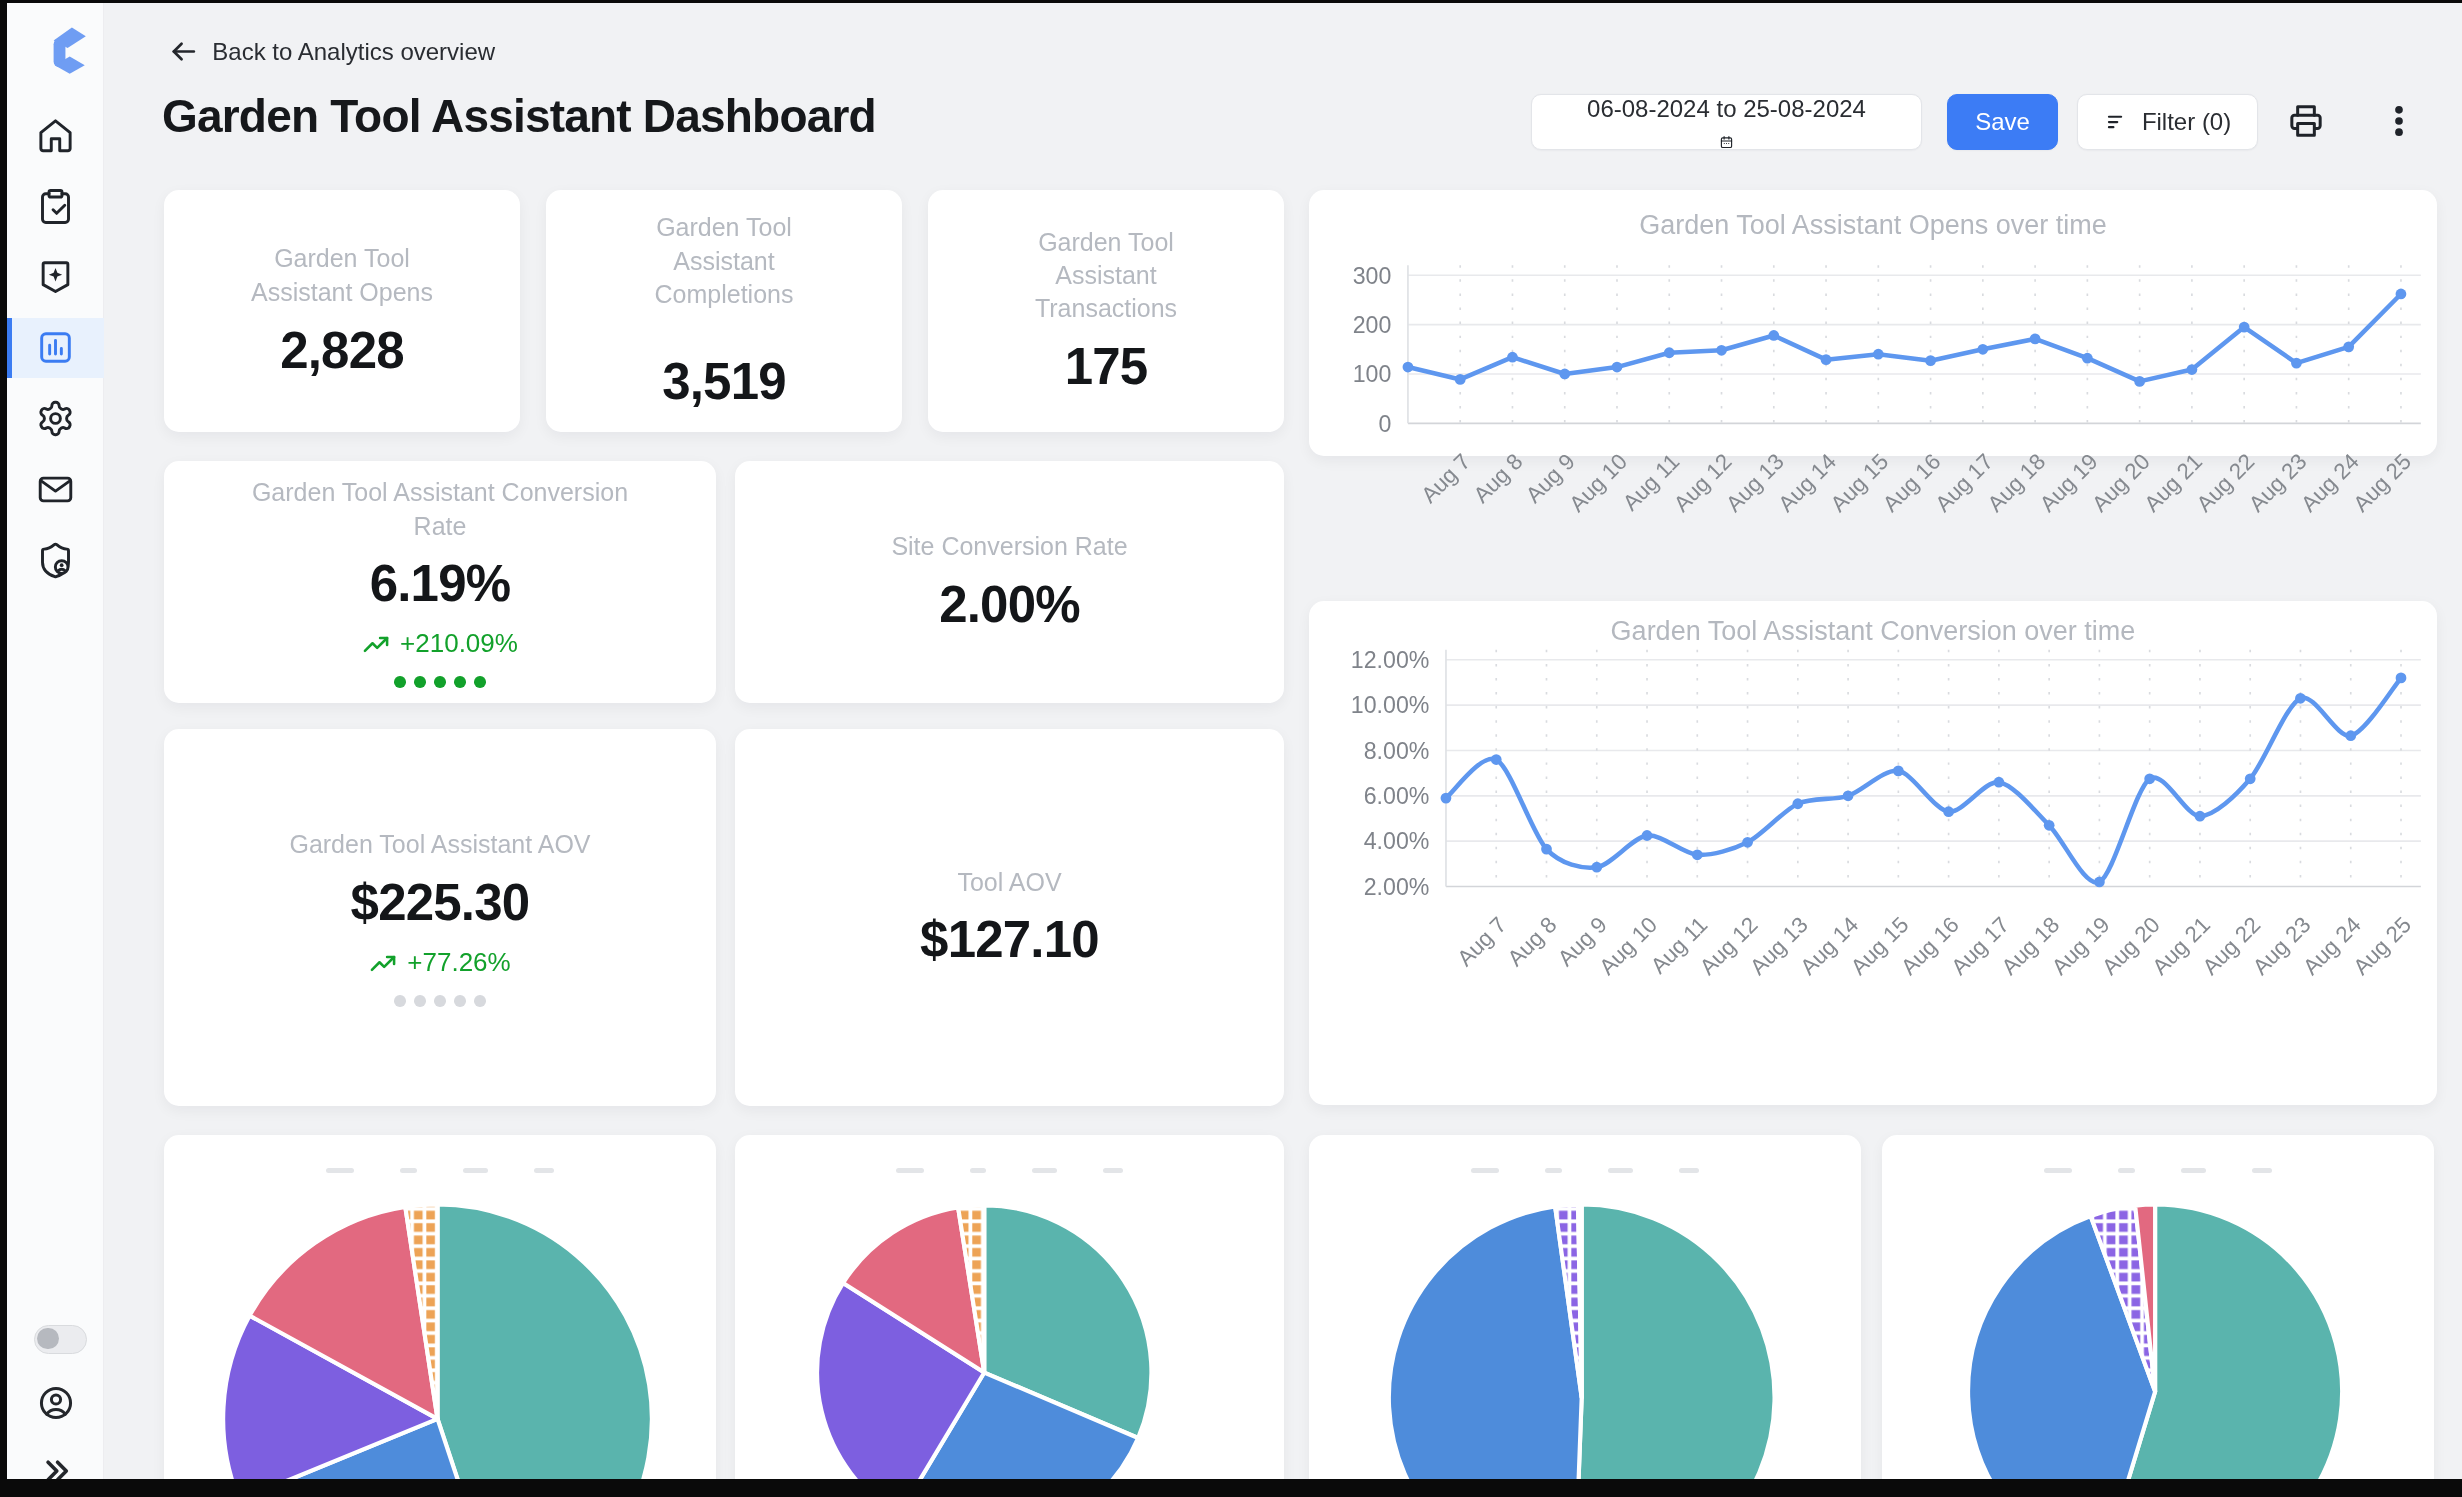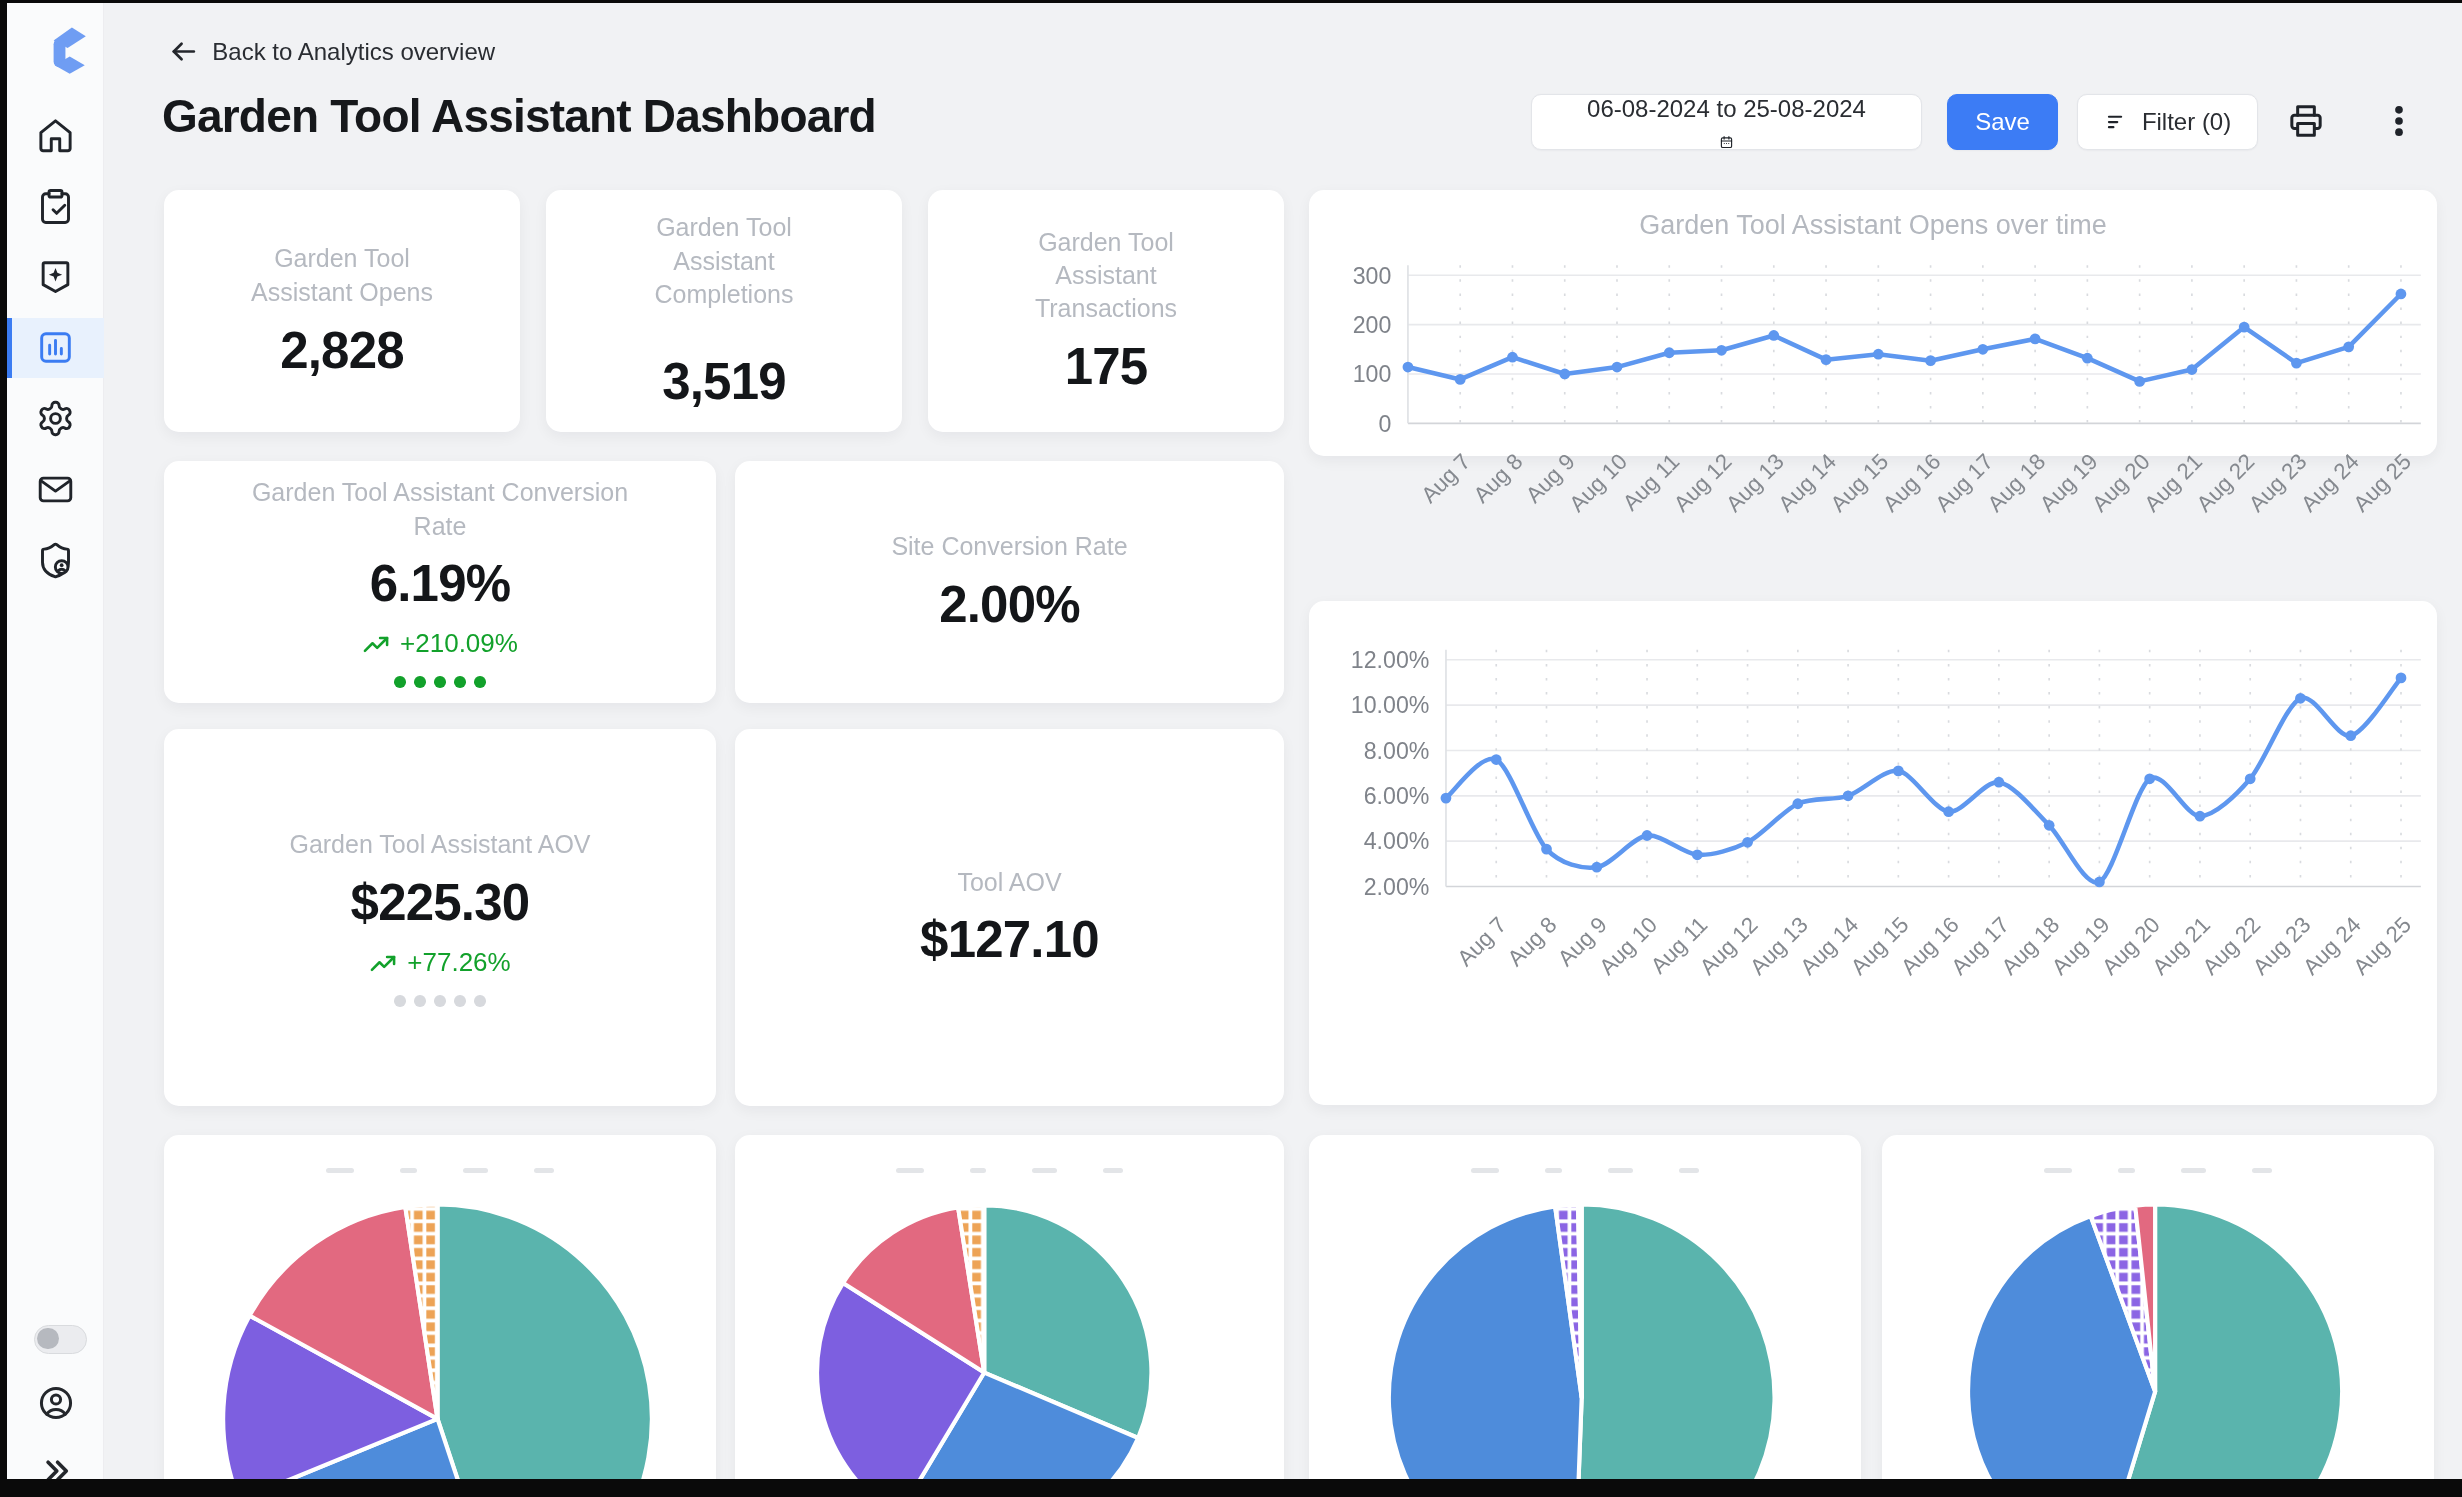--- a/index.html
+++ b/index.html
@@ -297,20 +297,21 @@
         <circle cx="940.0526315789474" cy="203.24" r="6.5" fill="#5e97ef"></circle>
         <circle cx="1003.2105263157895" cy="231.28333333333333" r="6.5" fill="#5e97ef"></circle>
         <circle cx="1066.3684210526317" cy="216.96333333333334" r="6.5" fill="#5e97ef"></circle>
         <circle cx="1129.5263157894738" cy="165.65" r="6.5" fill="#5e97ef"></circle>
         <circle cx="1192.6842105263158" cy="209.20666666666665" r="6.5" fill="#5e97ef"></circle>
         <circle cx="1255.842105263158" cy="189.51666666666665" r="6.5" fill="#5e97ef"></circle>
         <circle cx="1319" cy="125.67333333333333" r="6.5" fill="#5e97ef"></circle>
       </svg>
     </div>
     <div class="card" style="left: 1309px; top: 601px; width: 1128px; height: 504px;">
+      <div class="chart-title" style="top:15px">Garden Tool Assistant Conversion over time</div>
       <svg width="1128" height="504" class="chart-svg" viewBox="0 0 1362 609">
         <line x1="165" y1="345" x2="1343" y2="345" stroke="#d3d5d9" stroke-width="2"></line>
         <text x="145" y="355" text-anchor="end" font-size="28" fill="#7f838a">2.00%</text>
         <line x1="165" y1="290.2" x2="1343" y2="290.2" stroke="#e8e9ec" stroke-width="2"></line>
         <text x="145" y="300.2" text-anchor="end" font-size="28" fill="#7f838a">4.00%</text>
         <line x1="165" y1="235.4" x2="1343" y2="235.4" stroke="#e8e9ec" stroke-width="2"></line>
         <text x="145" y="245.4" text-anchor="end" font-size="28" fill="#7f838a">6.00%</text>
         <line x1="165" y1="180.6" x2="1343" y2="180.6" stroke="#e8e9ec" stroke-width="2"></line>
         <text x="145" y="190.6" text-anchor="end" font-size="28" fill="#7f838a">8.00%</text>
         <line x1="165" y1="125.8" x2="1343" y2="125.8" stroke="#e8e9ec" stroke-width="2"></line>

